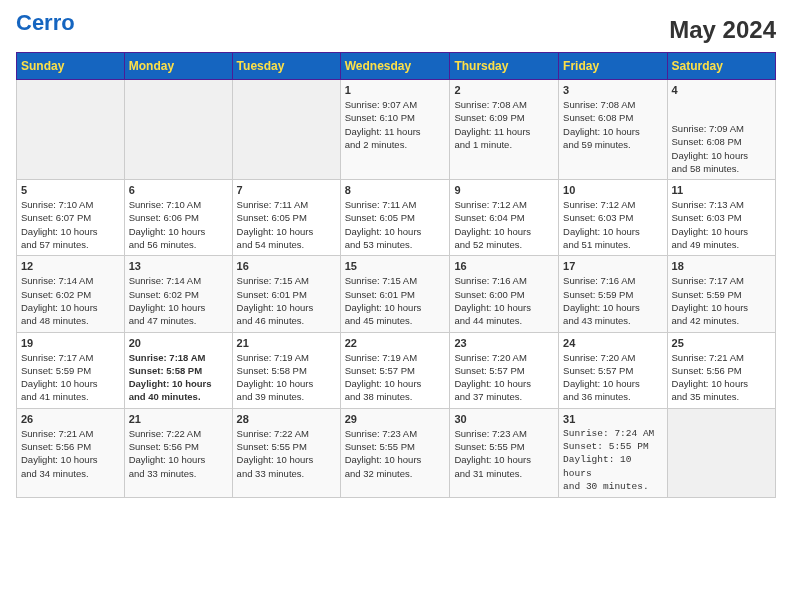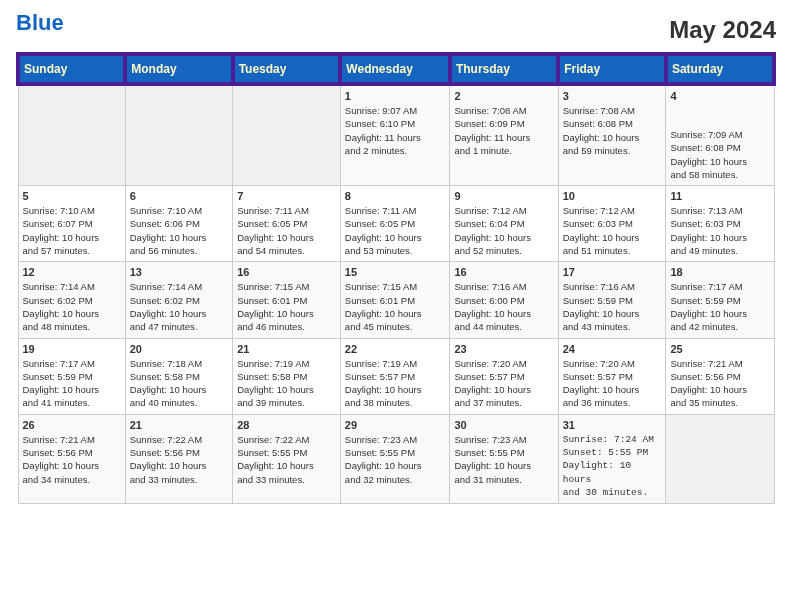--- a/index.html
+++ b/index.html
@@ -53,26 +53,26 @@
     .subtitle {
       font-size: 14px;
       color: #333;
     }
     table {
       width: 100%;
       border-collapse: collapse;
     }
     thead tr th {
       background-color: #1565c0;
-      color: #fef9c3;
+      color: #fde047;
       font-size: 12px;
       font-weight: bold;
       padding: 6px 4px;
       text-align: left;
-      border: 4px solid #4c1d95;
+      border: 1px solid #4c1d95;
     }
     tbody tr td {
       vertical-align: top;
       border: 1px solid #ccc;
       padding: 4px;
       font-size: 9.5px;
       color: #333;
       width: 113px;
       min-height: 80px;
     }
@@ -93,21 +93,21 @@
     }
     td.empty {
       background-color: #f0f0f0;
     }
   </style>
 </head>
 <body>
 
 <div class="header">
   <div class="logo">
-    <span class="logo-blue" style="margin-top:-6px;">Blue</span>
+    <span class="logo-blue" style="margin-top:-6px;">Cerro</span>
   </div>
   <div class="title-area">
     <div class="month-title">May 2024</div>
   </div>
 </div>
 
 <table>
   <thead>
     <tr>
     <th>Sunday</th>
@@ -258,21 +258,21 @@
       <tr>
         <td>
           <span class="day-num">19</span>
           <div class="day-info" style="white-space: pre-line;">Sunrise: 7:17 AM
 Sunset: 5:59 PM
 Daylight: 10 hours
 and 41 minutes.</div>
         </td>
         <td>
           <span class="day-num">20</span>
-          <div class="day-info" style="white-space: pre-line;">Sunrise: 7:18 AM
+          <div class="day-info" style="white-space: pre-line; font-weight: bold;">Sunrise: 7:18 AM
 Sunset: 5:58 PM
 Daylight: 10 hours
 and 40 minutes.</div>
         </td>
         <td>
           <span class="day-num">21</span>
           <div class="day-info" style="white-space: pre-line;">Sunrise: 7:19 AM
 Sunset: 5:58 PM
 Daylight: 10 hours
 and 39 minutes.</div>

